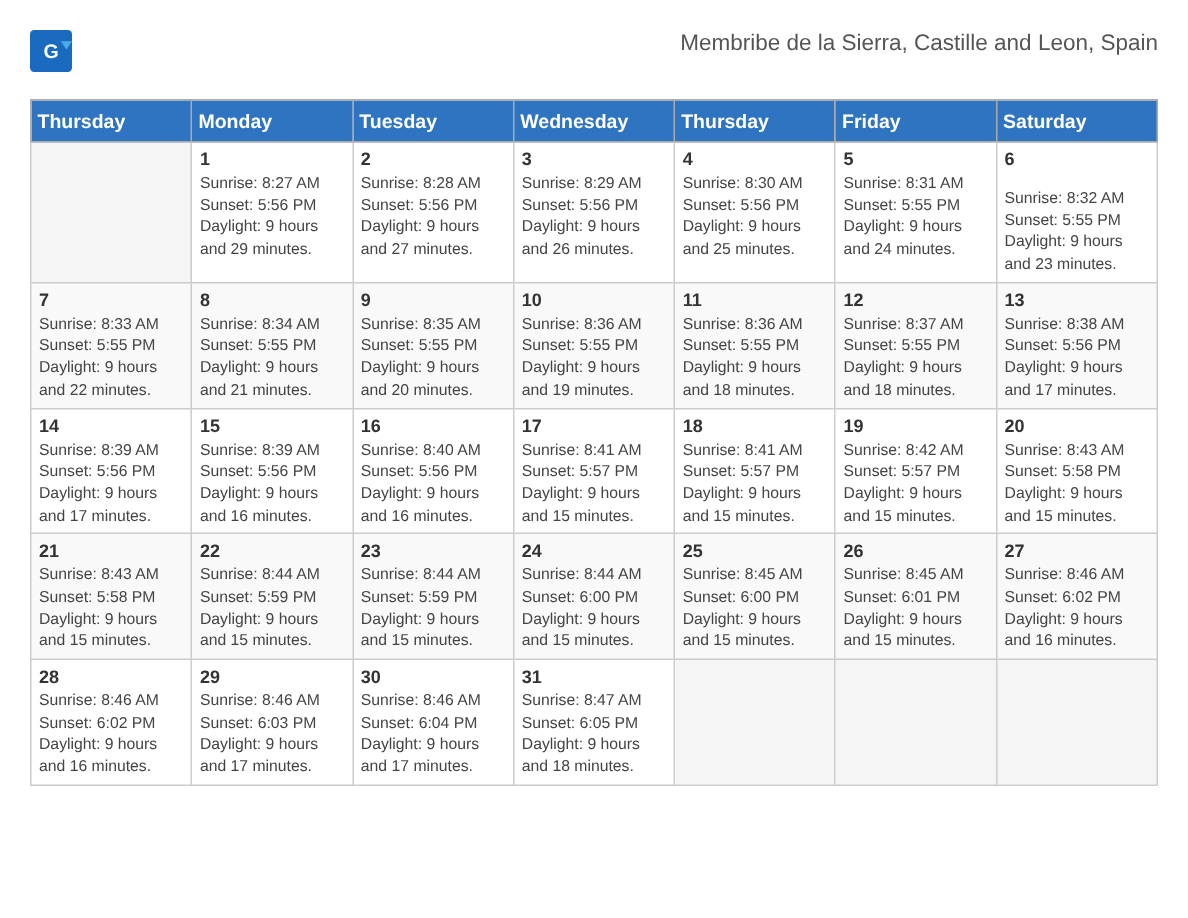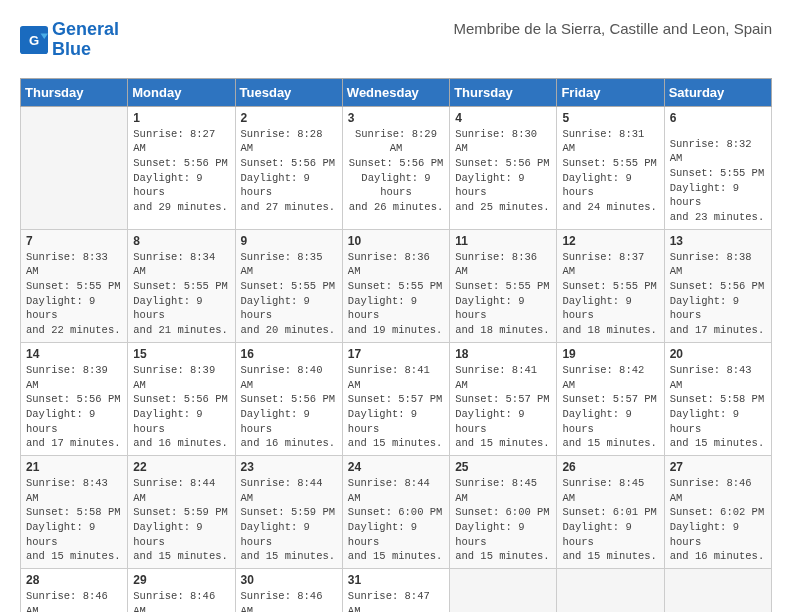--- a/index.html
+++ b/index.html
@@ -72,43 +72,38 @@
     .day-num {
       font-weight: bold;
       font-size: 12px;
       color: #333;
       margin-bottom: 2px;
     }
     .day-info {
       font-size: 10.5px;
       color: #444;
       line-height: 1.4;
-      font-family: Liberation Mono, monospace;
     }
     tr:nth-child(even) td {
       background: #f9f9f9;
     }
     tr:nth-child(even) td.empty {
       background: #efefef;
     }
   </style>
 </head>
 <body>
 
 <div style="display:flex; justify-content:space-between; align-items:flex-start; margin-bottom:8px;">
   <div class="header-logo">
     <svg class="logo-icon" viewBox="0 0 30 30">
       <rect x="0" y="0" width="30" height="30" fill="#1a6bbf" rx="3"></rect>
       <text x="15" y="20" text-anchor="middle" fill="white" font-size="14" font-weight="bold">G</text>
       <polygon points="22,8 30,8 26,14" fill="#4aade8"></polygon>
     </svg>
-    <div class="logo-text">
-      <div><span>General</span></div>
-      <div><span style="color:#1a6bbf;">Blue</span></div>
-    </div>
   </div>
   <div class="title-section">
     <div class="subtitle">Membribe de la Sierra, Castille and Leon, Spain</div>
   </div>
 </div>
 
 <table class="calendar">
   <thead>
     <tr>
       <th>Thursday</th>
@@ -132,21 +127,21 @@
         </td>
         <td>
           <div class="day-num">2</div>
           <div class="day-info" style="white-space: pre-line;">Sunrise: 8:28 AM
 Sunset: 5:56 PM
 Daylight: 9 hours
 and 27 minutes.</div>
         </td>
         <td>
           <div class="day-num">3</div>
-          <div class="day-info" style="white-space: pre-line; text-align: center;">Sunrise: 8:29 AM
+          <div class="day-info" style="white-space: pre-line;">Sunrise: 8:29 AM
 Sunset: 5:56 PM
 Daylight: 9 hours
 and 26 minutes.</div>
         </td>
         <td>
           <div class="day-num">4</div>
           <div class="day-info" style="white-space: pre-line;">Sunrise: 8:30 AM
 Sunset: 5:56 PM
 Daylight: 9 hours
 and 25 minutes.</div>

